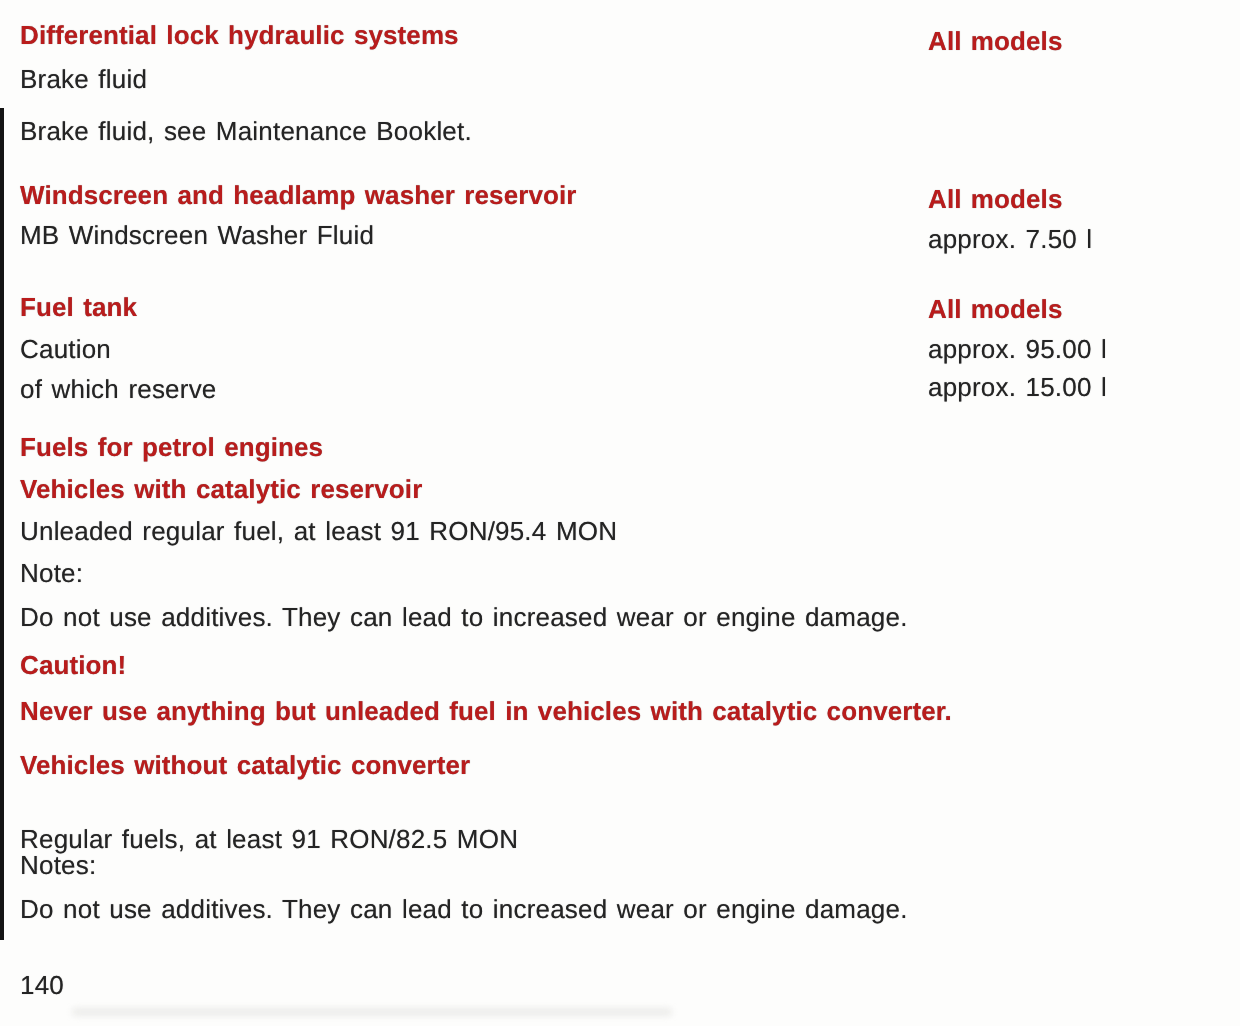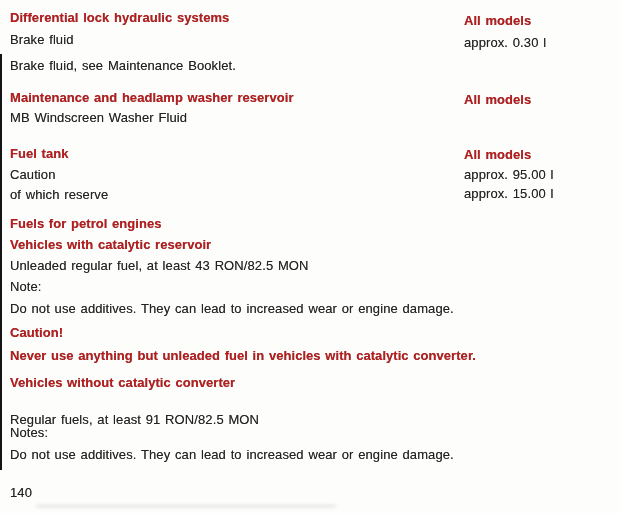--- a/index.html
+++ b/index.html
@@ -51,38 +51,38 @@
 <body>
 
 <div class="page">
 
   <div class="scan-edge"></div>
   <div class="scan-smudge"></div>
 
   <div class="ln b" style="top:10px">Differential lock hydraulic systems</div>
   <div class="ln b rt" style="top:13px">All models</div>
   <div class="ln" style="top:32px">Brake fluid</div>
-  <div class="ln rt" style="top:35px">approx. 0.30 l</div>
   <div class="ln" style="top:58px">Brake fluid, see Maintenance Booklet.</div>
 
-  <div class="ln b" style="top:90px">Maintenance and headlamp washer reservoir</div>
+  <div class="ln b" style="top:90px">Windscreen and headlamp washer reservoir</div>
   <div class="ln b rt" style="top:92px">All models</div>
   <div class="ln" style="top:110px">MB Windscreen Washer Fluid</div>
+  <div class="ln rt" style="top:112px">approx. 7.50 l</div>
 
   <div class="ln b" style="top:146px">Fuel tank</div>
   <div class="ln b rt" style="top:147px">All models</div>
   <div class="ln" style="top:167px">Caution</div>
   <div class="ln rt" style="top:167px">approx. 95.00 l</div>
   <div class="ln" style="top:187px">of which reserve</div>
   <div class="ln rt" style="top:186px">approx. 15.00 l</div>
 
   <div class="ln b" style="top:216px">Fuels for petrol engines</div>
 
   <div class="ln b" style="top:237px">Vehicles with catalytic reservoir</div>
-  <div class="ln" style="top:258px">Unleaded regular fuel, at least 43 RON/82.5 MON</div>
+  <div class="ln" style="top:258px">Unleaded regular fuel, at least 91 RON/95.4 MON</div>
   <div class="ln" style="top:279px">Note:</div>
   <div class="ln" style="top:301px">Do not use additives. They can lead to increased wear or engine damage.</div>
   <div class="ln b" style="top:325px">Caution!</div>
   <div class="ln b" style="top:348px">Never use anything but unleaded fuel in vehicles with catalytic converter.</div>
 
   <div class="ln b" style="top:375px">Vehicles without catalytic converter</div>
   <div class="ln" style="top:412px">Regular fuels, at least 91 RON/82.5 MON</div>
   <div class="ln" style="top:425px">Notes:</div>
   <div class="ln" style="top:447px">Do not use additives. They can lead to increased wear or engine damage.</div>
 

